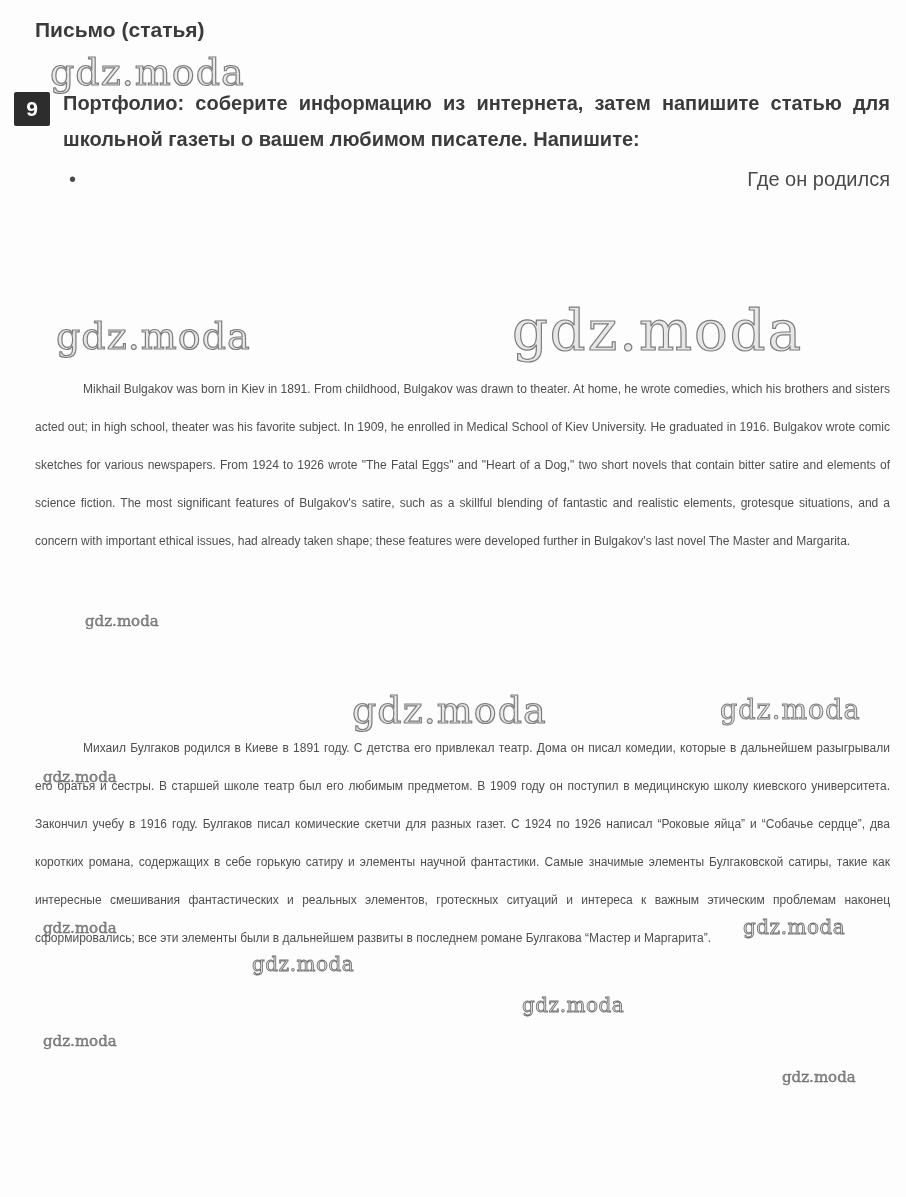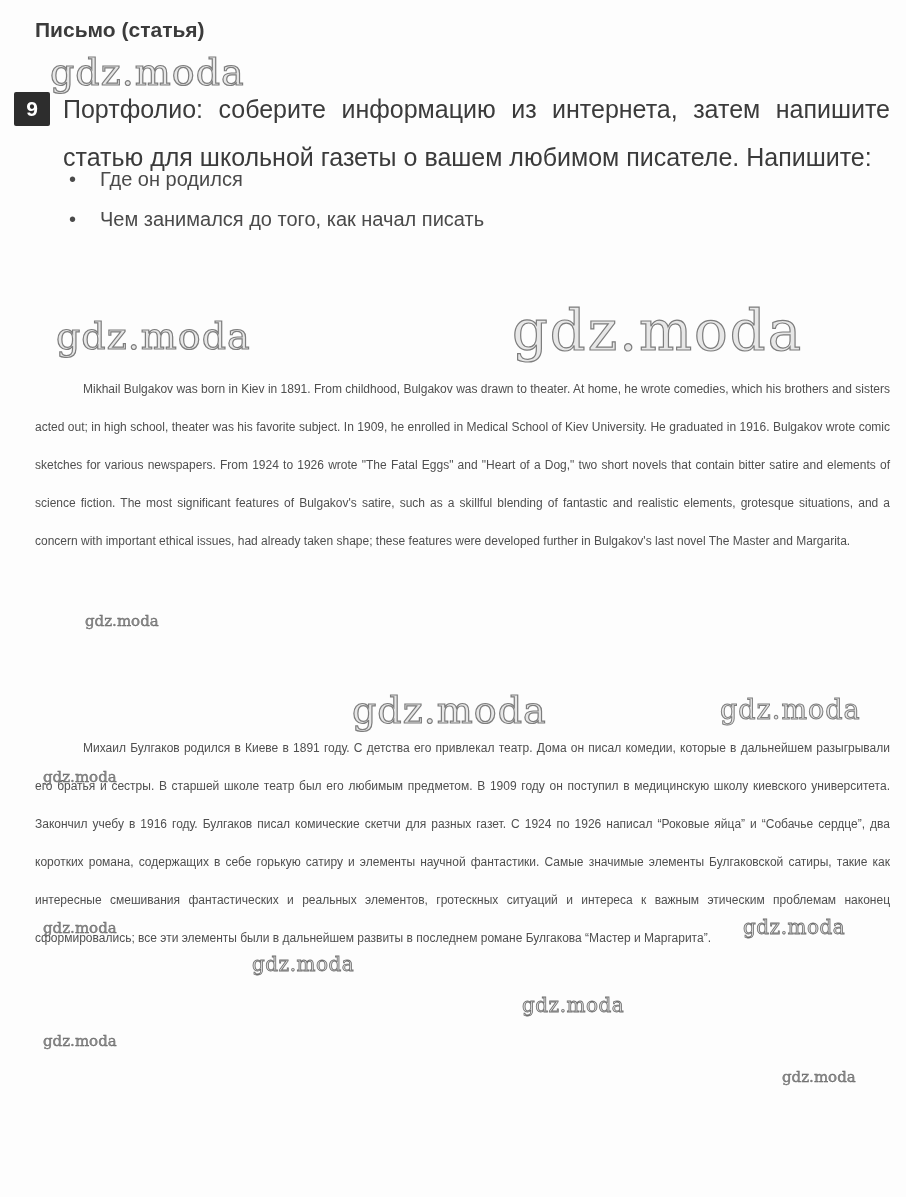--- a/index.html
+++ b/index.html
@@ -57,34 +57,35 @@
     flex:0 0 36px;width:36px;height:34px;
     background:var(--badge-bg,#2d2d2d);
     color:var(--badge-text,#fff);
     font-size:21px;font-weight:bold;
     display:flex;align-items:center;justify-content:center;
     border-radius:2px;
   }
   .task-text{
     flex:1 1 auto;
     text-align:justify;
-    font-size:25px;font-weight:normal;line-height:48px;
+    font-size:20px;font-weight:bold;line-height:36px;
     color:var(--heading-text,#3b3b3b);
     margin-top:-7px;
   }
   
   .bullets{
     position:absolute;left:35px;right:16px;top:166px;
     margin:0;padding:0;list-style:none;
   }
   .bullets li{
     position:relative;
     padding-left:65px;
     font-size:20px;line-height:26px;color:#4a4a4a;
     margin-bottom:14px;
+    text-align:right;
   }
   .bullets li::before{
     content:"\2022";
     position:absolute;left:34px;top:0;
     font-size:20px;color:#4a4a4a;
   }
   
   .para{
     position:absolute;left:35px;right:16px;
     margin:0;
@@ -104,21 +105,20 @@
 
   <div class="wm wm-top">gdz.moda</div>
 
   <div class="task-row">
     <div class="task-badge">9</div>
     <div class="task-text">Портфолио: соберите информацию из интернета, затем напишите статью для школьной газеты о вашем любимом писателе. Напишите:</div>
   </div>
 
   <ul class="bullets">
     <li>Где он родился</li>
-    <li>Чем занимался до того, как начал писать</li>
   </ul>
 
   <div class="wm wm-mid-left">gdz.moda</div>
   <div class="wm wm-mid-right">gdz.moda</div>
 
   <p class="para para-eng">Mikhail Bulgakov was born in Kiev in 1891. From childhood, Bulgakov was drawn to theater. At home, he wrote comedies, which his brothers and sisters acted out; in high school, theater was his favorite subject. In 1909, he enrolled in Medical School of Kiev University. He graduated in 1916. Bulgakov wrote comic sketches for various newspapers. From 1924 to 1926 wrote "The Fatal Eggs" and "Heart of a Dog," two short novels that contain bitter satire and elements of science fiction. The most significant features of Bulgakov's satire, such as a skillful blending of fantastic and realistic elements, grotesque situations, and a concern with important ethical issues, had already taken shape; these features were developed further in Bulgakov's last novel The Master and Margarita.</p>
 
   <div class="wm wm-sm wm-sm1">gdz.moda</div>
   <div class="wm wm-eng-center">gdz.moda</div>
   <div class="wm wm-eng-right">gdz.moda</div>

